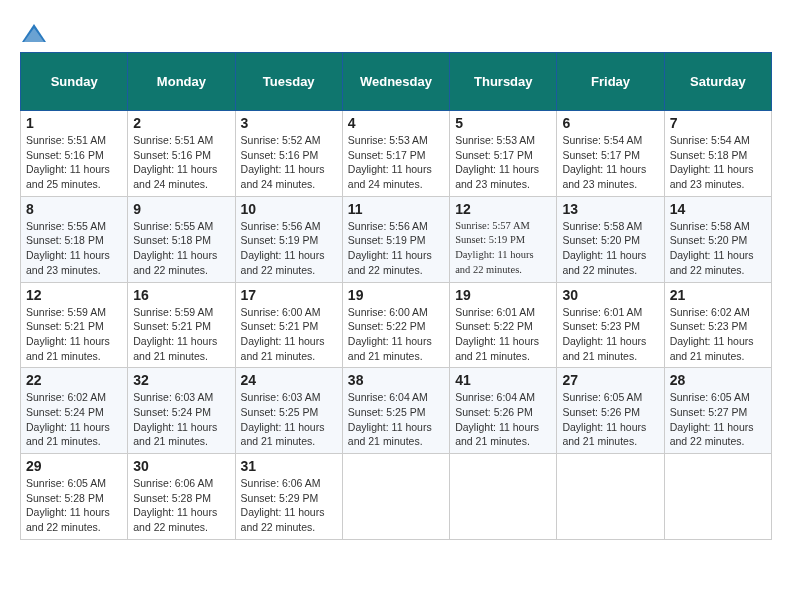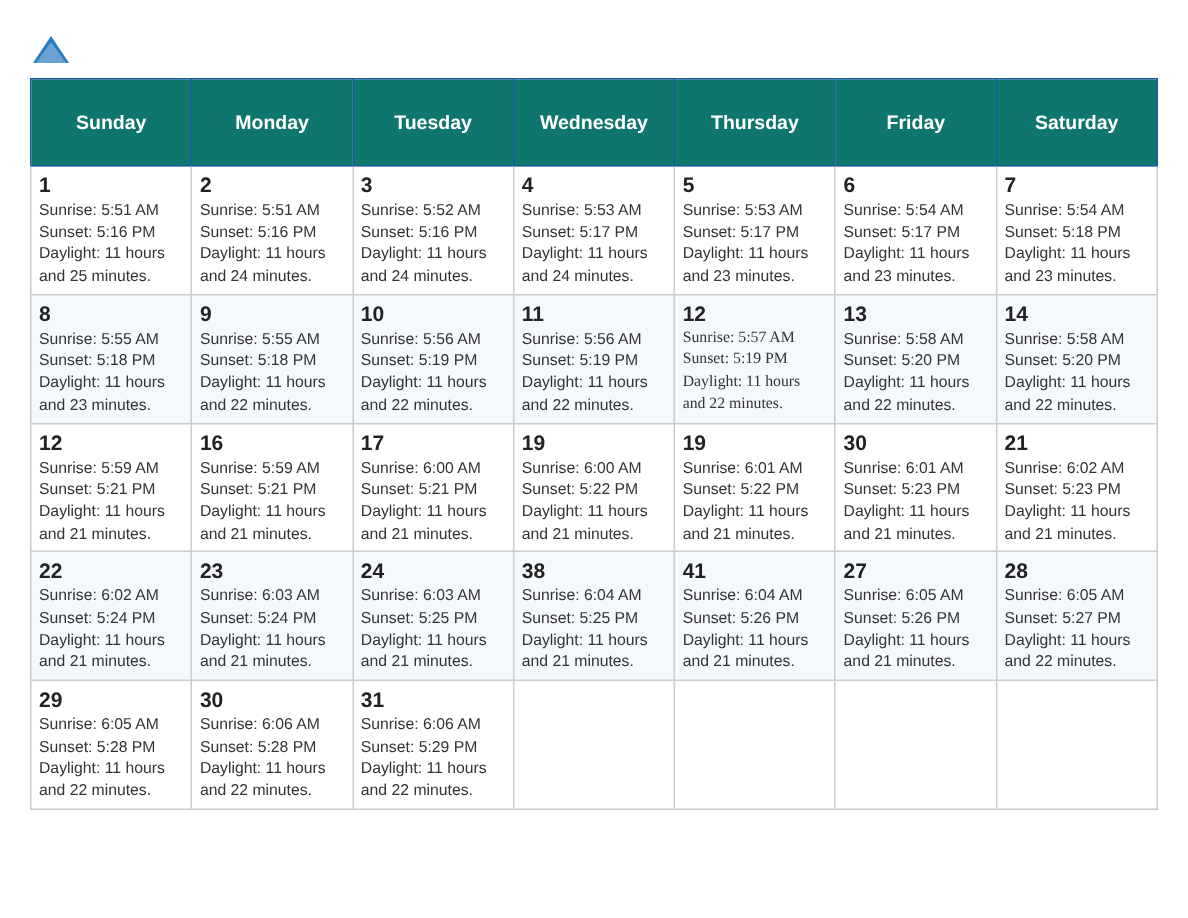--- a/index.html
+++ b/index.html
@@ -279,21 +279,21 @@
         </tr>
         <tr>
           <td>
             <span class="day-number">22</span>
             <div class="day-info" style="white-space: pre-line;">Sunrise: 6:02 AM
 Sunset: 5:24 PM
 Daylight: 11 hours
 and 21 minutes.</div>
           </td>
           <td>
-            <span class="day-number">23</span>
+            <span class="day-number">32</span>
             <div class="day-info" style="white-space: pre-line;">Sunrise: 6:03 AM
 Sunset: 5:24 PM
 Daylight: 11 hours
 and 21 minutes.</div>
           </td>
           <td>
             <span class="day-number">24</span>
             <div class="day-info" style="white-space: pre-line;">Sunrise: 6:03 AM
 Sunset: 5:25 PM
 Daylight: 11 hours

